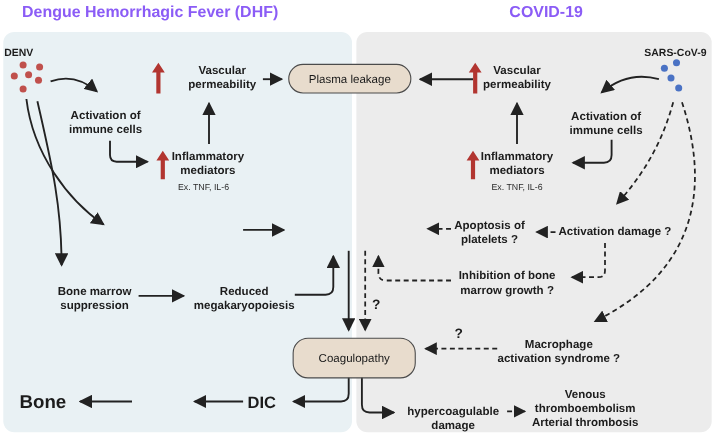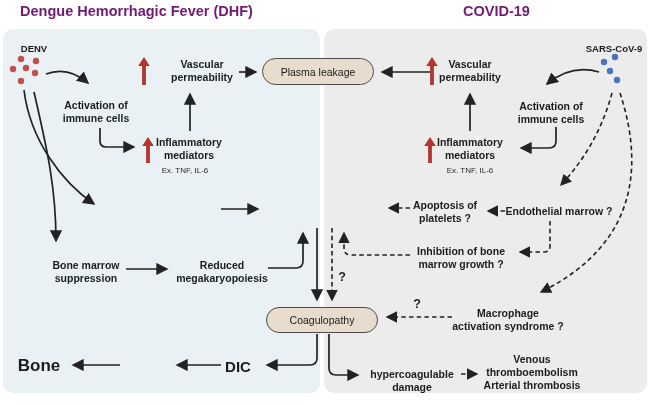--- a/index.html
+++ b/index.html
@@ -14,21 +14,21 @@
   .panel{position:absolute;border-radius:10px;}
   .panel-left{left:3px;top:29px;width:317px;height:364px;background:var(--left-panel-bg);}
   .panel-right{left:324px;top:29px;width:323px;height:364px;background:var(--right-panel-bg);}
   svg.overlay{position:absolute;left:0;top:0;z-index:2;}
   .cn{fill:none;stroke:var(--line);stroke-width:1.7px;}
   .cn-d{fill:none;stroke:var(--line);stroke-width:1.6px;stroke-dasharray:4.5 3.2;}
   .red-arrow{fill:var(--increase-red);stroke:none;}
   .lbl{position:absolute;z-index:3;transform:translate(-50%,-50%);text-align:center;
        font-weight:700;font-size:10.5px;line-height:13px;color:var(--text);
        white-space:pre-line;width:max-content;}
-  .lbl.title{font-size:14.5px;line-height:16px;color:#701a75;padding-left:13px;}
+  .lbl.title{font-size:14.5px;line-height:16px;color:#8b5cf6;padding-left:13px;}
   .lbl.small{font-size:8px;line-height:9px;font-weight:500;color:#2a2a2a;}
   .lbl.tiny-title{font-size:9.5px;}
   .lbl.xl{font-size:17px;}
   .lbl.lg{font-size:15px;}
   .lbl.qmark{font-size:12.5px;}
   .pill{position:absolute;z-index:3;display:flex;align-items:center;justify-content:center;
         background:var(--box-fill);border:1.6px solid var(--box-border);border-radius:14px;
         font-weight:400;font-size:10.5px;color:#1a1a1a;box-sizing:border-box;}
 </style>
 </head>
@@ -102,23 +102,23 @@
       <circle cx="615" cy="57" r="3.2"></circle>
       <circle cx="610" cy="71" r="3.2"></circle>
       <circle cx="617" cy="80" r="3.2"></circle>
     </g>
   </svg>
 
   <div class="lbl title" style="left:130px;top:11px">Dengue Hemorrhagic Fever (DHF)</div>
   <div class="lbl title" style="left:490px;top:11px">COVID-19</div>
 
   <div class="pill" style="left:262px;top:58px;width:112px;height:27px">Plasma leakage</div>
-  <div class="pill" style="left:266px;top:307px;width:112px;height:26px">Coagulopathy</div>
+  <div class="pill" style="left:266px;top:307px;width:112px;height:37px">Coagulopathy</div>
 
-  <div class="lbl tiny-title" style="left:34px;top:48px">DENV</div>
+  <div class="lbl tiny-title" style="left:17px;top:48px">DENV</div>
   <div class="lbl" style="left:96px;top:112px">Activation of
 immune cells</div>
   <div class="lbl" style="left:202px;top:71px">Vascular
 permeability</div>
   <div class="lbl" style="left:189px;top:149px">Inflammatory
 mediators</div>
   <div class="lbl small" style="left:185px;top:170px">Ex. TNF, IL-6</div>
   <div class="lbl" style="left:86px;top:272px">Bone marrow
 suppression</div>
   <div class="lbl" style="left:222px;top:272px">Reduced
@@ -129,21 +129,21 @@
   <div class="lbl tiny-title" style="left:614px;top:48px">SARS-CoV-9</div>
   <div class="lbl" style="left:470px;top:71px">Vascular
 permeability</div>
   <div class="lbl" style="left:551px;top:113px">Activation of
 immune cells</div>
   <div class="lbl" style="left:470px;top:149px">Inflammatory
 mediators</div>
   <div class="lbl small" style="left:470px;top:170px">Ex. TNF, IL-6</div>
   <div class="lbl" style="left:445px;top:212px">Apoptosis of
 platelets ?</div>
-  <div class="lbl" style="left:559px;top:211px">Endothelial marrow ?</div>
+  <div class="lbl" style="left:559px;top:211px">Activation damage ?</div>
   <div class="lbl" style="left:461px;top:258px">Inhibition of bone
 marrow growth ?</div>
   <div class="lbl" style="left:508px;top:320px">Macrophage
 activation syndrome ?</div>
   <div class="lbl" style="left:412px;top:381px">hypercoagulable
 damage</div>
   <div class="lbl" style="left:532px;top:372px">Venous
 thromboembolism
 Arterial thrombosis</div>
   <div class="lbl qmark" style="left:342px;top:277px">?</div>

